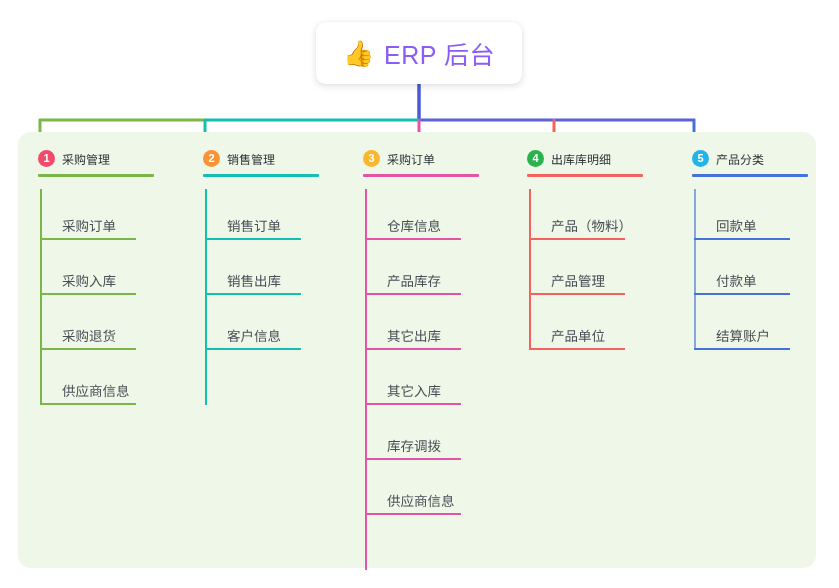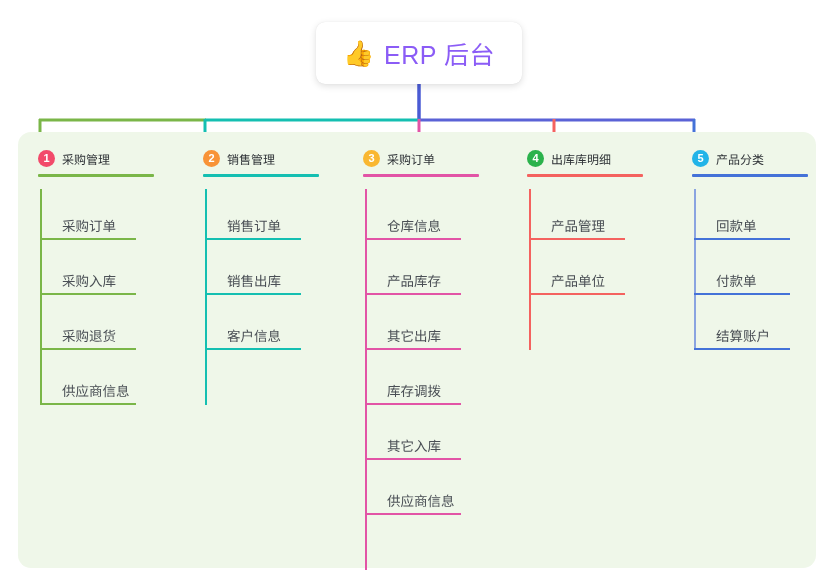--- a/index.html
+++ b/index.html
@@ -239,44 +239,48 @@
           </div>
           <div class="leaf">
             <span class="leaf-label">产品库存</span>
             <div class="leaf-underline" style="background: rgb(226, 84, 166);"></div>
           </div>
           <div class="leaf">
             <span class="leaf-label">其它出库</span>
             <div class="leaf-underline" style="background: rgb(226, 84, 166);"></div>
           </div>
           <div class="leaf">
+            <span class="leaf-label">其它入库</span>
+            <div class="leaf-underline" style="background: rgb(226, 84, 166);"></div>
+          </div>
+          <div class="leaf">
             <span class="leaf-label">库存调拨</span>
-            <div class="leaf-underline" style="background: rgb(226, 84, 166);"></div>
-          </div>
-          <div class="leaf">
-            <span class="leaf-label">其它入库</span>
             <div class="leaf-underline" style="background: rgb(226, 84, 166);"></div>
           </div>
           <div class="leaf">
             <span class="leaf-label">供应商信息</span>
             <div class="leaf-underline" style="background: rgb(226, 84, 166);"></div>
           </div>
         </div>
       </div>
       <div class="column" style="left: 527px;">
         <div class="col-head">
           <div class="col-head-row">
             <span class="badge" style="background: rgb(43, 178, 76);">4</span>
             <span class="col-title">出库库明细</span>
           </div>
           <div class="col-underline" style="background: rgb(244, 98, 95);"></div>
         </div>
         <div class="leaves">
           <div class="spine" style="background: rgb(244, 98, 95); height: 161px;"></div>
           <div class="leaf">
+            <span class="leaf-label">产品（物料）</span>
+            <div class="leaf-underline" style="background: rgb(244, 98, 95);"></div>
+          </div>
+          <div class="leaf">
             <span class="leaf-label">产品管理</span>
             <div class="leaf-underline" style="background: rgb(244, 98, 95);"></div>
           </div>
           <div class="leaf">
             <span class="leaf-label">产品单位</span>
             <div class="leaf-underline" style="background: rgb(244, 98, 95);"></div>
           </div>
         </div>
       </div>
       <div class="column" style="left: 692px;">

